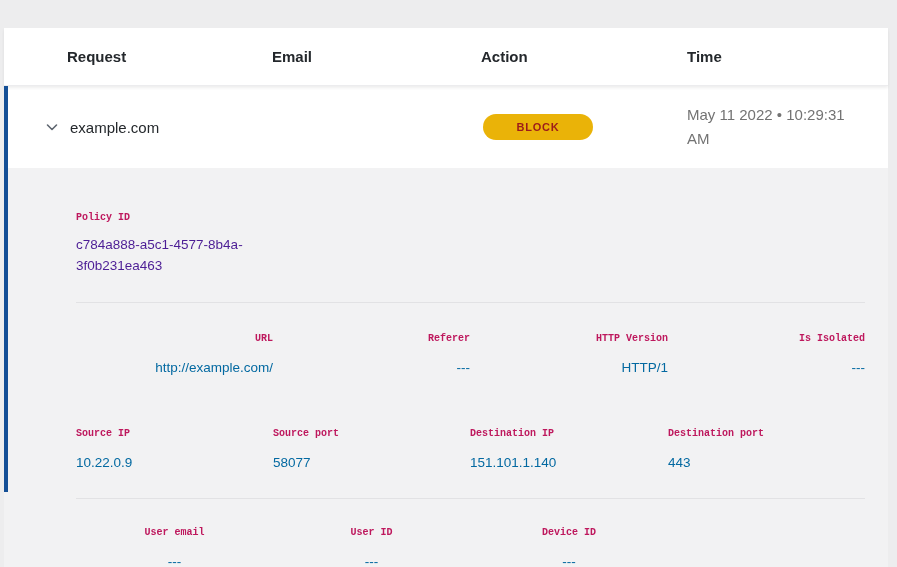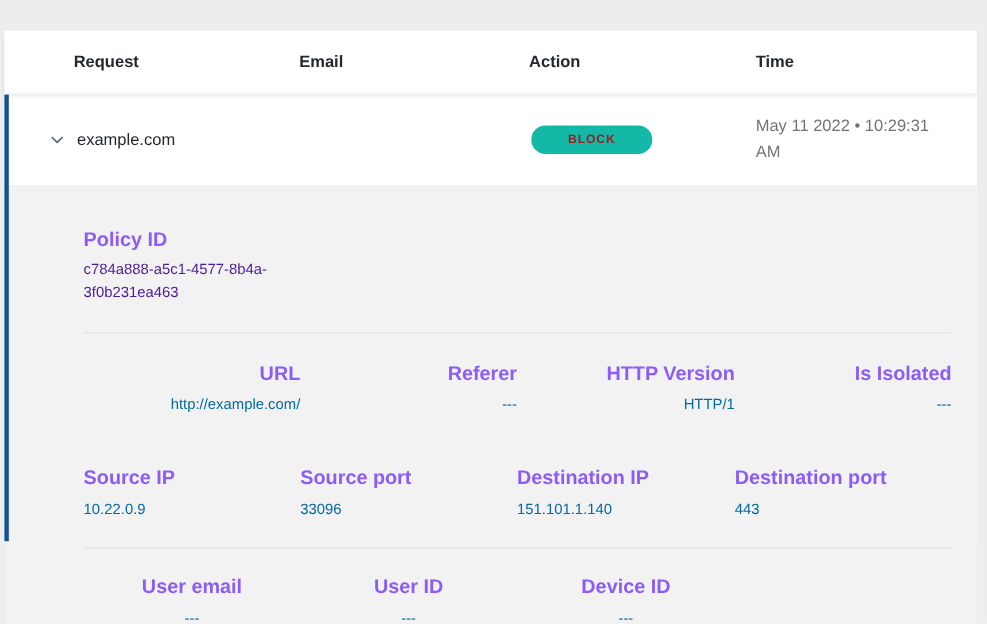--- a/index.html
+++ b/index.html
@@ -49,21 +49,21 @@
   .time-cell {
     position:absolute; left:683px; top:50%; transform:translateY(-50%);
     width:182px; font-size:15px; line-height:24px; color:#737373;
   }
   
   .detail-panel {
     background:#f2f2f3; height:417px;
     padding:40px 23px 24px 72px;
   }
   .field-label {
-    font-size:18px; font-weight:bold; color:#8b5cf6; line-height:20px;
+    font-size:10px; font-weight:bold; color:#be185d; line-height:20px;font-family:Liberation Mono, monospace;
   }
   .field-value {
     font-size:13.5px; color:#0369a1; line-height:20px; margin-top:9px;
   }
   .policy-link {
     display:inline-block; max-width:196px;
     font-size:13.5px; line-height:21px; margin-top:6px;
     text-decoration:none; cursor:pointer;
   }
   .divider { height:1px; background:#e2e2e4; border:none; }
@@ -93,21 +93,21 @@
   <div class="data-row">
     <button class="chevron-btn">
       <span style="display:flex;">
         <svg width="16" height="16" viewBox="0 0 16 16">
           <polyline points="3.5,6 8,10.5 12.5,6" fill="none" stroke="#5f6670" stroke-width="1.6" stroke-linecap="round" stroke-linejoin="round"></polyline>
         </svg>
       </span>
     </button>
     <div class="request-text">example.com</div>
     <div class="request-text" style="left:268px;"></div>
-    <div class="status-badge" style="background: #14b8a6; color: rgb(156, 27, 27);">BLOCK</div>
+    <div class="status-badge" style="background: #eab308; color: rgb(156, 27, 27);">BLOCK</div>
     <div class="time-cell">May 11 2022 • 10:29:31 AM</div>
   </div>
 
   <div class="detail-panel" style="background: rgb(242, 242, 243);">
 
     <div>
       <div class="field-label">Policy ID</div>
       <a class="policy-link" style="color: #4c1d95;">c784a888-a5c1-4577-8b4a-3f0b231ea463</a>
     </div>
 
@@ -132,21 +132,21 @@
       </div>
     </div>
 
     <div class="fields-grid g2">
       <div>
         <div class="field-label">Source IP</div>
         <div class="field-value">10.22.0.9</div>
       </div>
       <div>
         <div class="field-label">Source port</div>
-        <div class="field-value">33096</div>
+        <div class="field-value">58077</div>
       </div>
       <div>
         <div class="field-label">Destination IP</div>
         <div class="field-value">151.101.1.140</div>
       </div>
       <div>
         <div class="field-label">Destination port</div>
         <div class="field-value">443</div>
       </div>
     </div>

